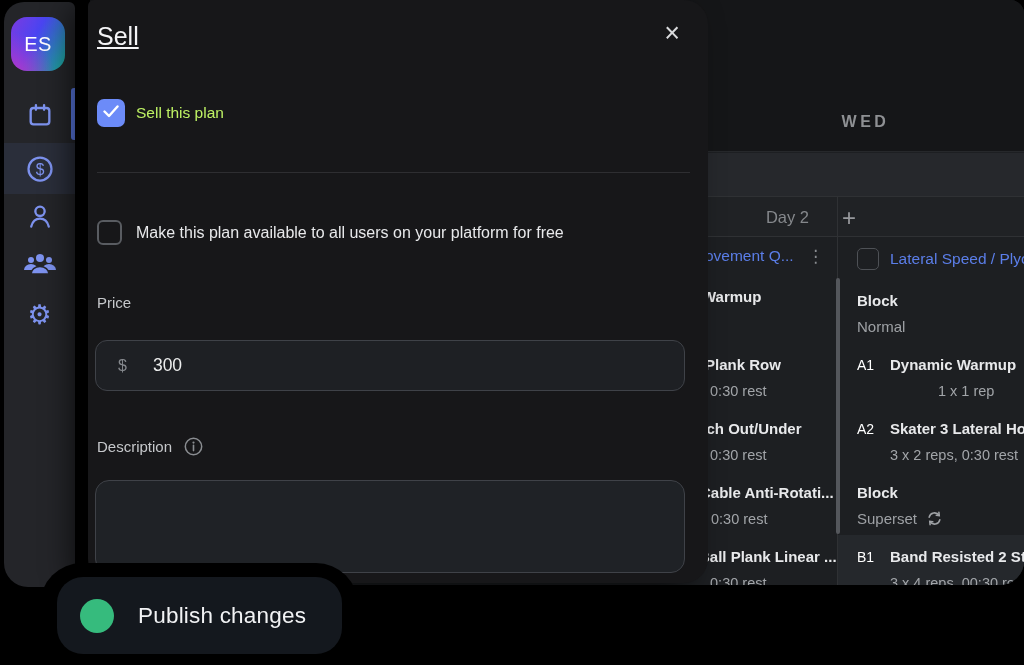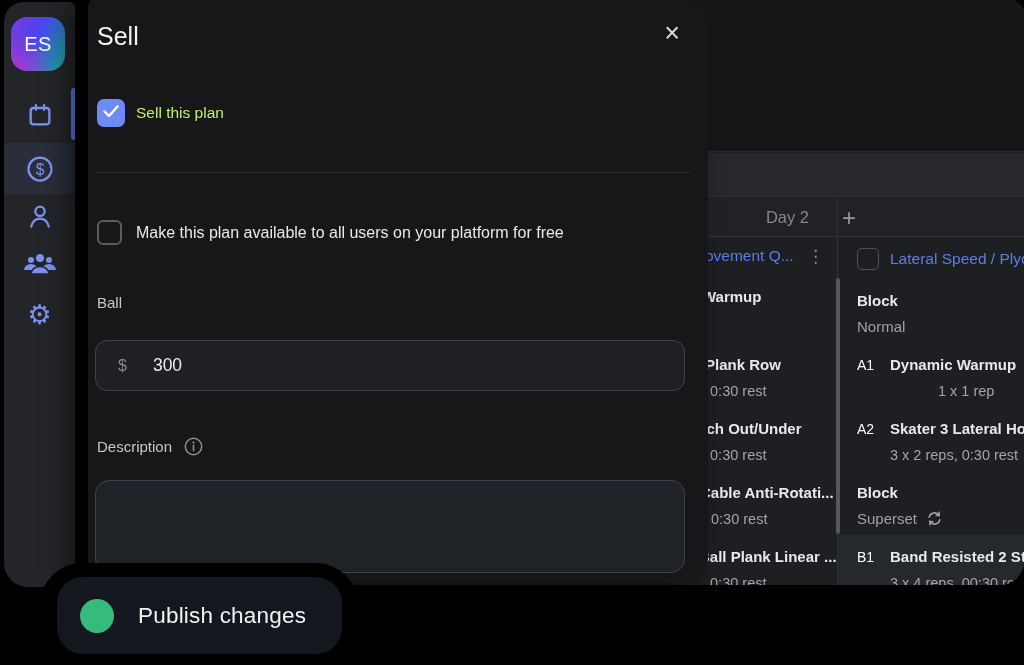--- a/index.html
+++ b/index.html
@@ -38,21 +38,21 @@
   .kebab{position:absolute;color:#8a8d91;font-size:17px;line-height:17px;letter-spacing:0;}
   .ex-check{position:absolute;width:22px;height:22px;border:1.5px solid #4e5156;border-radius:5px;background:transparent;}
   .xname{position:absolute;color:#e8e9eb;font-size:15px;font-weight:600;white-space:nowrap;}
   .xsub{position:absolute;color:#a2a5a9;font-size:14.5px;white-space:nowrap;}
   .xlabel{position:absolute;color:#ffffff;font-size:14px;white-space:nowrap;}
   .xsubtitle{position:absolute;color:#9ea1a5;font-size:15px;white-space:nowrap;display:flex;align-items:center;gap:9px;}
 
   
   .modal{position:absolute;left:88px;top:0;width:620px;height:583px;background:#171719;
          border-radius:6px 24px 24px 24px;z-index:5;box-shadow:-16px 8px 30px rgba(0,0,0,.65);}
-  .modal-title{position:absolute;left:9px;top:22px;color:#f4f4f6;font-size:25px;font-weight:500;}
+  .modal-title{position:absolute;left:9px;top:22px;color:#f4f4f6;font-size:25px;font-weight:500;text-decoration:underline;}
   .modal-close{position:absolute;right:28px;top:20px;color:#dadbdd;font-size:27px;font-weight:300;cursor:pointer;line-height:27px;}
   .cb-blue{position:absolute;left:9px;top:99px;width:28px;height:28px;border-radius:7px;background:#6c8bf8;
            display:flex;align-items:center;justify-content:center;}
   .cb-label1{position:absolute;left:48px;top:104px;color:#bef264;font-size:15.5px;}
   .mdivider{position:absolute;left:9px;right:18px;top:172px;height:1px;background:#2e2e31;}
   .cb-empty{position:absolute;left:9px;top:220px;width:25px;height:25px;border-radius:6px;border:2px solid #595c61;background:transparent;}
   .cb-label2{position:absolute;left:48px;top:224px;color:#e8e9eb;font-size:16px;}
   .field-label{position:absolute;color:#c6c8cb;font-size:15px;display:flex;align-items:center;gap:12px;}
   .price-box{position:absolute;left:7px;top:340px;width:590px;height:51px;border-radius:12px;background:#1e2024;
              border:1px solid #3f4248;display:flex;align-items:center;}
@@ -70,20 +70,21 @@
   .publish-dot{width:34px;height:34px;border-radius:50%;background:#36bb7d;}
   .publish-label{color:#f1f2f4;font-size:22.5px;font-weight:500;margin-left:24px;letter-spacing:.2px;}
 </style>
 </head>
 <body>
 
 <div id="stage">
 
   <div class="main">
     <div class="topband"></div>
+    <div class="weekday">WED</div>
     <div class="band2"></div>
 
     <div class="dayrow">
       <div class="daycell-label">Day 2</div>
       <div class="addcell">+</div>
     </div>
 
     <div class="vdivider"></div>
     <div class="scrollbar-v"></div>
     <div class="b1-highlight"></div>
@@ -194,21 +195,21 @@
         </svg>
       </span>
     </div>
     <div class="cb-label1">Sell this plan</div>
 
     <div class="mdivider"></div>
 
     <div class="cb-empty"></div>
     <div class="cb-label2">Make this plan available to all users on your platform for free</div>
 
-    <div class="field-label" style="left:9px;top:294px;">Ball</div>
+    <div class="field-label" style="left:9px;top:294px;">Price</div>
     <div class="price-box">
       <span class="price-currency">$</span>
       <input class="price-input" value="300" style="">
     </div>
 
     <div class="field-label" style="left:9px;top:437px;">
       <span>Description</span>
       <span style="display:inline-flex;">
         <svg width="19" height="19" viewBox="0 0 19 19" fill="none">
           <circle cx="9.5" cy="9.5" r="8.2" stroke="#8a8d91" stroke-width="1.5"></circle>

